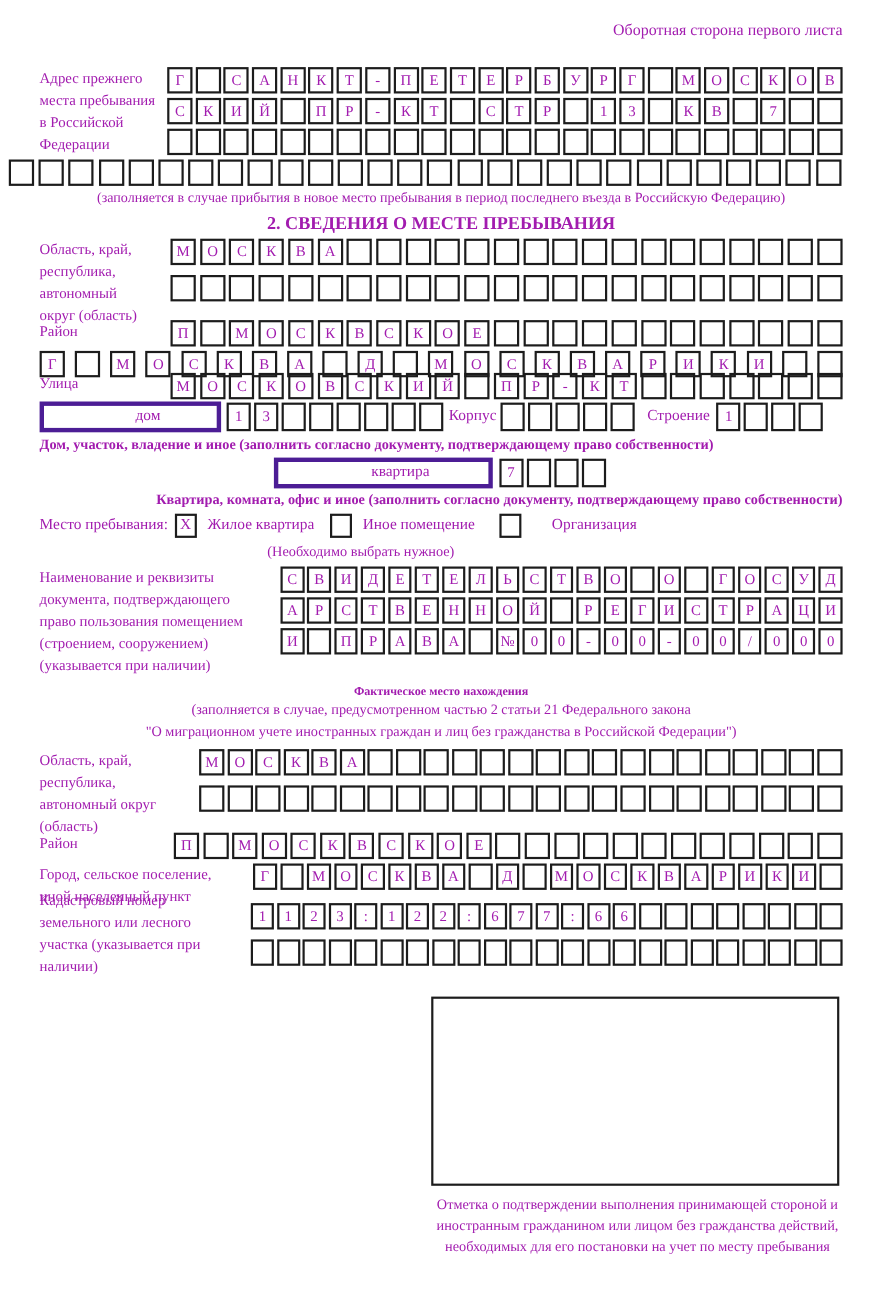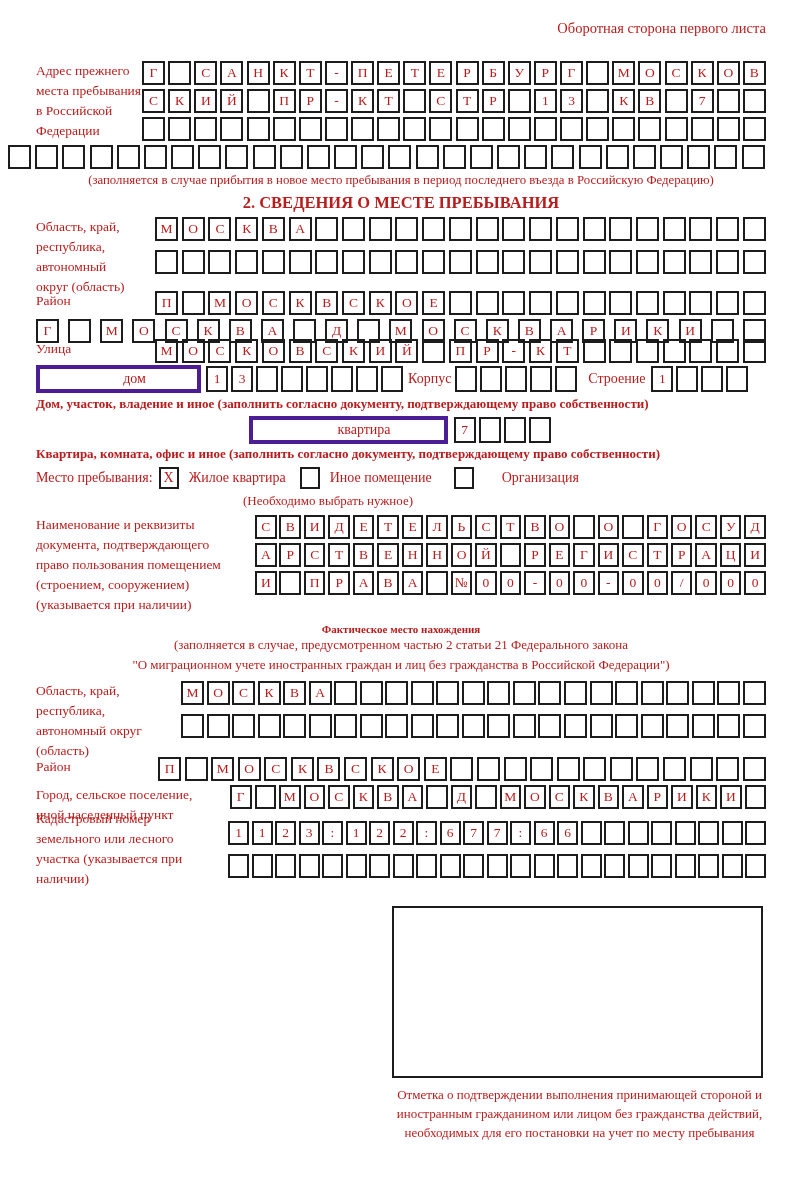--- a/index.html
+++ b/index.html
@@ -1,18 +1,18 @@
 <!DOCTYPE html>
 <html><head>
 <meta charset="utf-8">
 <style>
   html,body{margin:0;padding:0;background:#fff;}
   .page{
     position:relative;width:800px;height:1180px;overflow:hidden;background:#fff;
-    font-family:"Liberation Serif","DejaVu Serif",serif;color:#b91c1c;
+    font-family:"Liberation Serif","DejaVu Serif",serif;color:#a21caf;
     padding:8px 34px 0 36px;box-sizing:border-box;
   }
   .header-note{text-align:right;font-size:14.5px;margin-top:12px;}
   .field{display:flex;align-items:flex-start;}
   .label{font-size:13.5px;line-height:20px;flex-shrink:0;box-sizing:border-box;}
   .rows{flex:1;min-width:0;}
   .cellrow{display:flex;justify-content:space-between;margin-bottom:4px;}
   .cellrow:last-child{margin-bottom:0;}
   .cell{
     width:23px;height:24px;border:2px solid #1c1c1c;box-sizing:border-box;
@@ -21,21 +21,21 @@
   }
   .small .cell{width:21.5px;}
   .tiny .cell{width:21px;}
   .fullrow{margin-left:-28px;width:757px;margin-top:4px;}
   .caption-center{font-size:12.8px;text-align:center;margin-top:2px;}
   .caption-left{font-size:13px;margin-top:3px;font-weight:bold;}
   .h2{font-size:16.5px;font-weight:bold;text-align:center;margin-top:5px;height:20px;}
   .subheading{font-size:11px;font-weight:bold;text-align:center;margin-top:8px;}
   .note{font-size:13px;text-align:center;line-height:20px;}
   .gap9{margin-bottom:9px;}
-  .mt4{margin-top:4px;} .mt2{margin-top:2px;} .mt6{margin-top:6px;}
+  .mt4{margin-top:4px;} .mt2{margin-top:2px;text-align:right;} .mt6{margin-top:6px;}
   .mtm6{margin-top:-6px;} .mtm4{margin-top:-4px;} .mtm16{margin-top:-16px;justify-content:center;}
   .widebox{
     border:4px solid #4c1d95;height:28px;box-sizing:border-box;flex-shrink:0;
     display:flex;align-items:center;justify-content:center;font-size:14px;padding-left:32px;
   }
   .house-row,.apt-row{display:flex;align-items:center;}
   .house-row{margin-top:2px;}
   .apt-row{margin-top:4px;justify-content:center;}
   .minirow{display:flex;}
   .minirow .cell{margin-right:3px;width:22px;height:26px;}
@@ -57,21 +57,21 @@
   .stamp-box{position:absolute;left:392px;top:906px;width:371px;height:172px;border:2px solid #1c1c1c;box-sizing:border-box;}
   .stamp-caption{position:absolute;left:394px;top:1085px;width:371px;text-align:center;font-size:13px;line-height:19px;}
 </style>
 </head>
 <body>
 
 <div class="page">
 
   <div class="header-note">Оборотная сторона первого листа</div>
 
-  <div class="field" style="margin-top:24px;">
+  <div class="field" style="margin-top:24px;gap:10px;">
     <div class="label lw106">Адрес прежнего места пребывания в Российской Федерации</div>
     <div class="rows">
       <div class="cellrow">
           <span class="cell">Г</span>
           <span class="cell"></span>
           <span class="cell">С</span>
           <span class="cell">А</span>
           <span class="cell">Н</span>
           <span class="cell">К</span>
           <span class="cell">Т</span>

